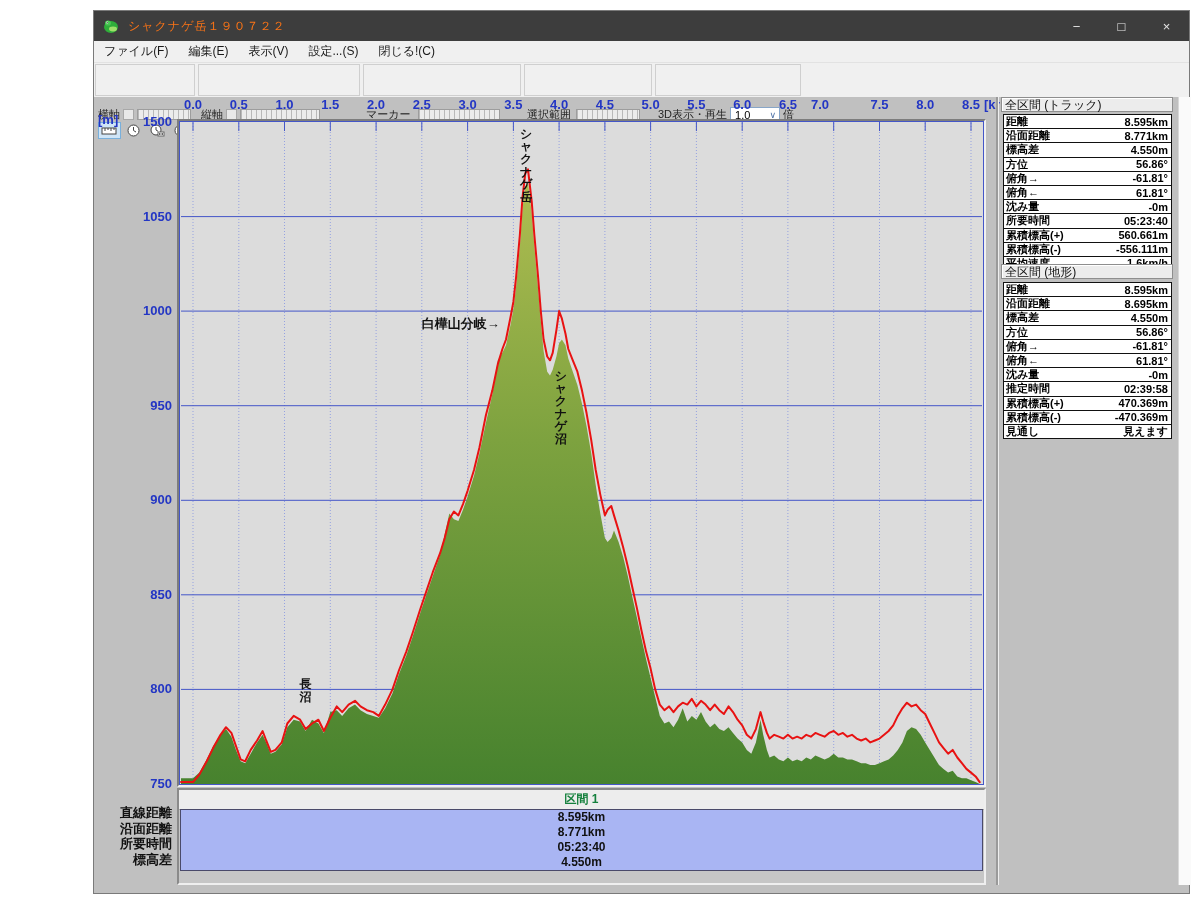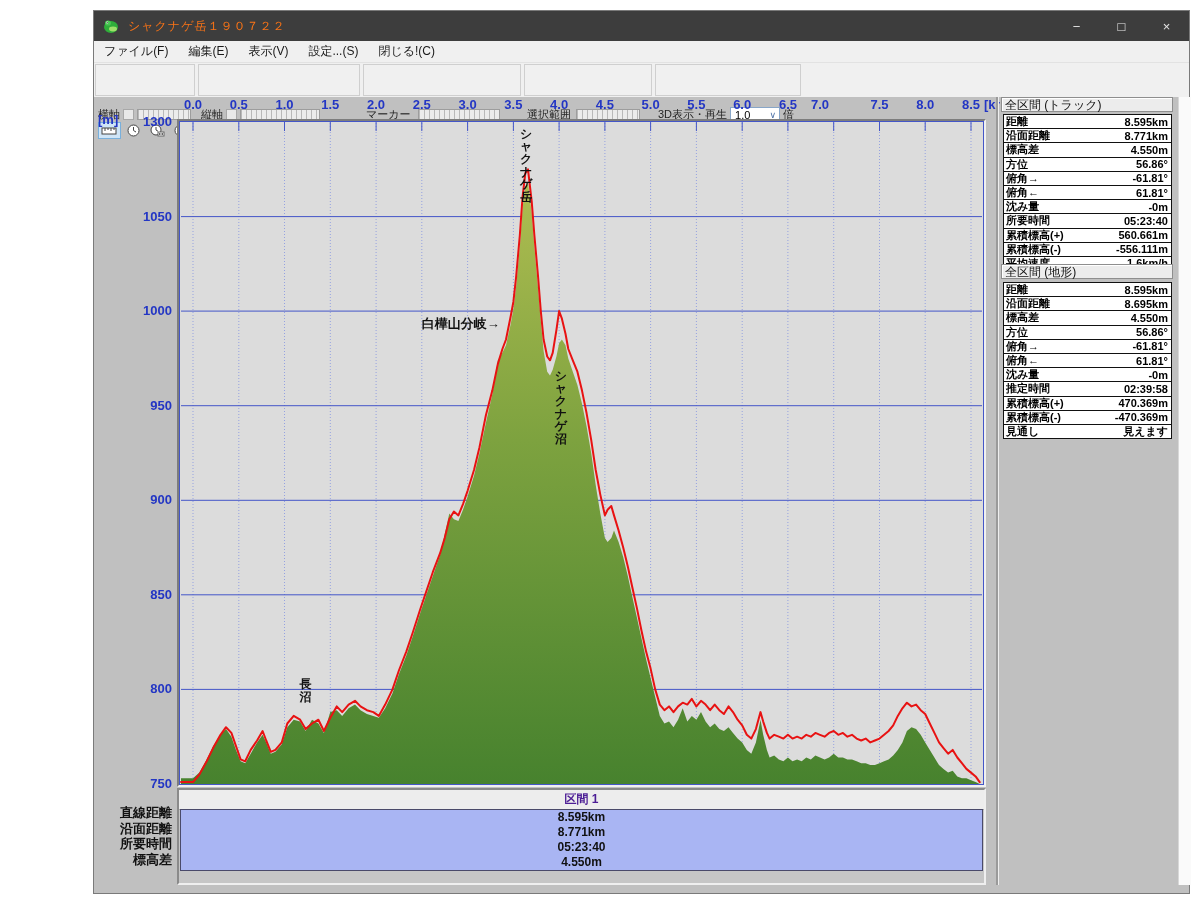--- a/index.html
+++ b/index.html
@@ -44,21 +44,21 @@
   .munit{position:absolute;left:4px;top:101px;font-size:13px;font-weight:bold;color:#2336c4;}
   .ylab{position:absolute;width:50px;text-align:right;font-size:13px;font-weight:bold;color:#2336c4;left:28px;}
   .plot{position:absolute;left:83px;top:108px;width:809px;height:668px;box-sizing:border-box;
         border-top:2px solid #7d7d7d;border-left:2px solid #7d7d7d;border-right:2px solid #f0f0f0;border-bottom:2px solid #f0f0f0;
         background:#dcdcdc;}
   
   .botlabel{position:absolute;left:0;width:78px;text-align:right;font-size:13px;font-weight:bold;color:#111;height:15px;}
   .section-panel{position:absolute;left:83px;top:777px;width:809px;height:97px;background:#c6c6c6;
                  border-top:2px solid #8a8a8a;border-left:2px solid #8a8a8a;border-right:2px solid #efefef;border-bottom:2px solid #efefef;box-sizing:border-box;}
   .section-header{height:19px;background:#ededed;border-bottom:1px solid #aaa;display:flex;align-items:center;justify-content:center;
-                  font-size:12px;font-weight:bold;color:#4c1d95;}
+                  font-size:12px;font-weight:bold;color:#15803d;}
   .bluebox{position:absolute;left:1px;top:19px;width:803px;height:62px;background:#a9b5f3;border:1px solid #4a4a6a;box-sizing:border-box;}
   .bval{height:15px;text-align:center;font-size:12px;font-weight:bold;color:#111;line-height:15.5px;}
   
   .vdivider{position:absolute;left:902px;top:86px;width:2px;height:788px;background:#9a9a9a;border-right:1px solid #efefef;}
   .rpanel{position:absolute;left:906px;top:86px;width:176px;height:788px;background:#c0c0c0;}
   .whitestrip{position:absolute;left:1084px;top:86px;width:12px;height:788px;background:#fafafa;border-left:1px solid #d8d8d8;}
   .statheader{position:absolute;left:1px;width:172px;height:15px;background:#ececec;border:1px solid #8e8e8e;
               box-shadow:inset 1px 1px 0 #fff;font-size:12px;color:#111;padding-left:3px;line-height:15px;box-sizing:border-box;}
   .stattable{position:absolute;left:3px;width:169px;border:1px solid #111;background:#fff;box-sizing:border-box;}
   .srow{display:flex;height:13.2px;border-top:1px solid #111;align-items:center;font-size:11px;font-weight:bold;color:#000;}
@@ -284,21 +284,21 @@
         <span class="xlab" style="left: 565.18px;">6.0</span>
         <span class="xlab" style="left: 610.945px;">6.5</span>
         <span class="xlab" style="left: 643px;">7.0</span>
         <span class="xlab" style="left: 702.475px;">7.5</span>
         <span class="xlab" style="left: 748.24px;">8.0</span>
         <span class="xlab" style="left: 794.005px;">8.5</span>
         <span class="xunit" style="left: 807.005px;">[km]</span>
       </div>
   <div class="munit">[m]</div>
   <div id="ylabels">
-        <div class="ylab" style="top: 103px;">1300</div>
+        <div class="ylab" style="top: 103px;">1500</div>
         <div class="ylab" style="top: 197.57px;">1050</div>
         <div class="ylab" style="top: 292.14px;">1000</div>
         <div class="ylab" style="top: 386.71px;">950</div>
         <div class="ylab" style="top: 481.28px;">900</div>
         <div class="ylab" style="top: 575.85px;">850</div>
         <div class="ylab" style="top: 670.42px;">800</div>
         <div class="ylab" style="top: 764.99px;">750</div>
       </div>
 
   <div class="plot">

